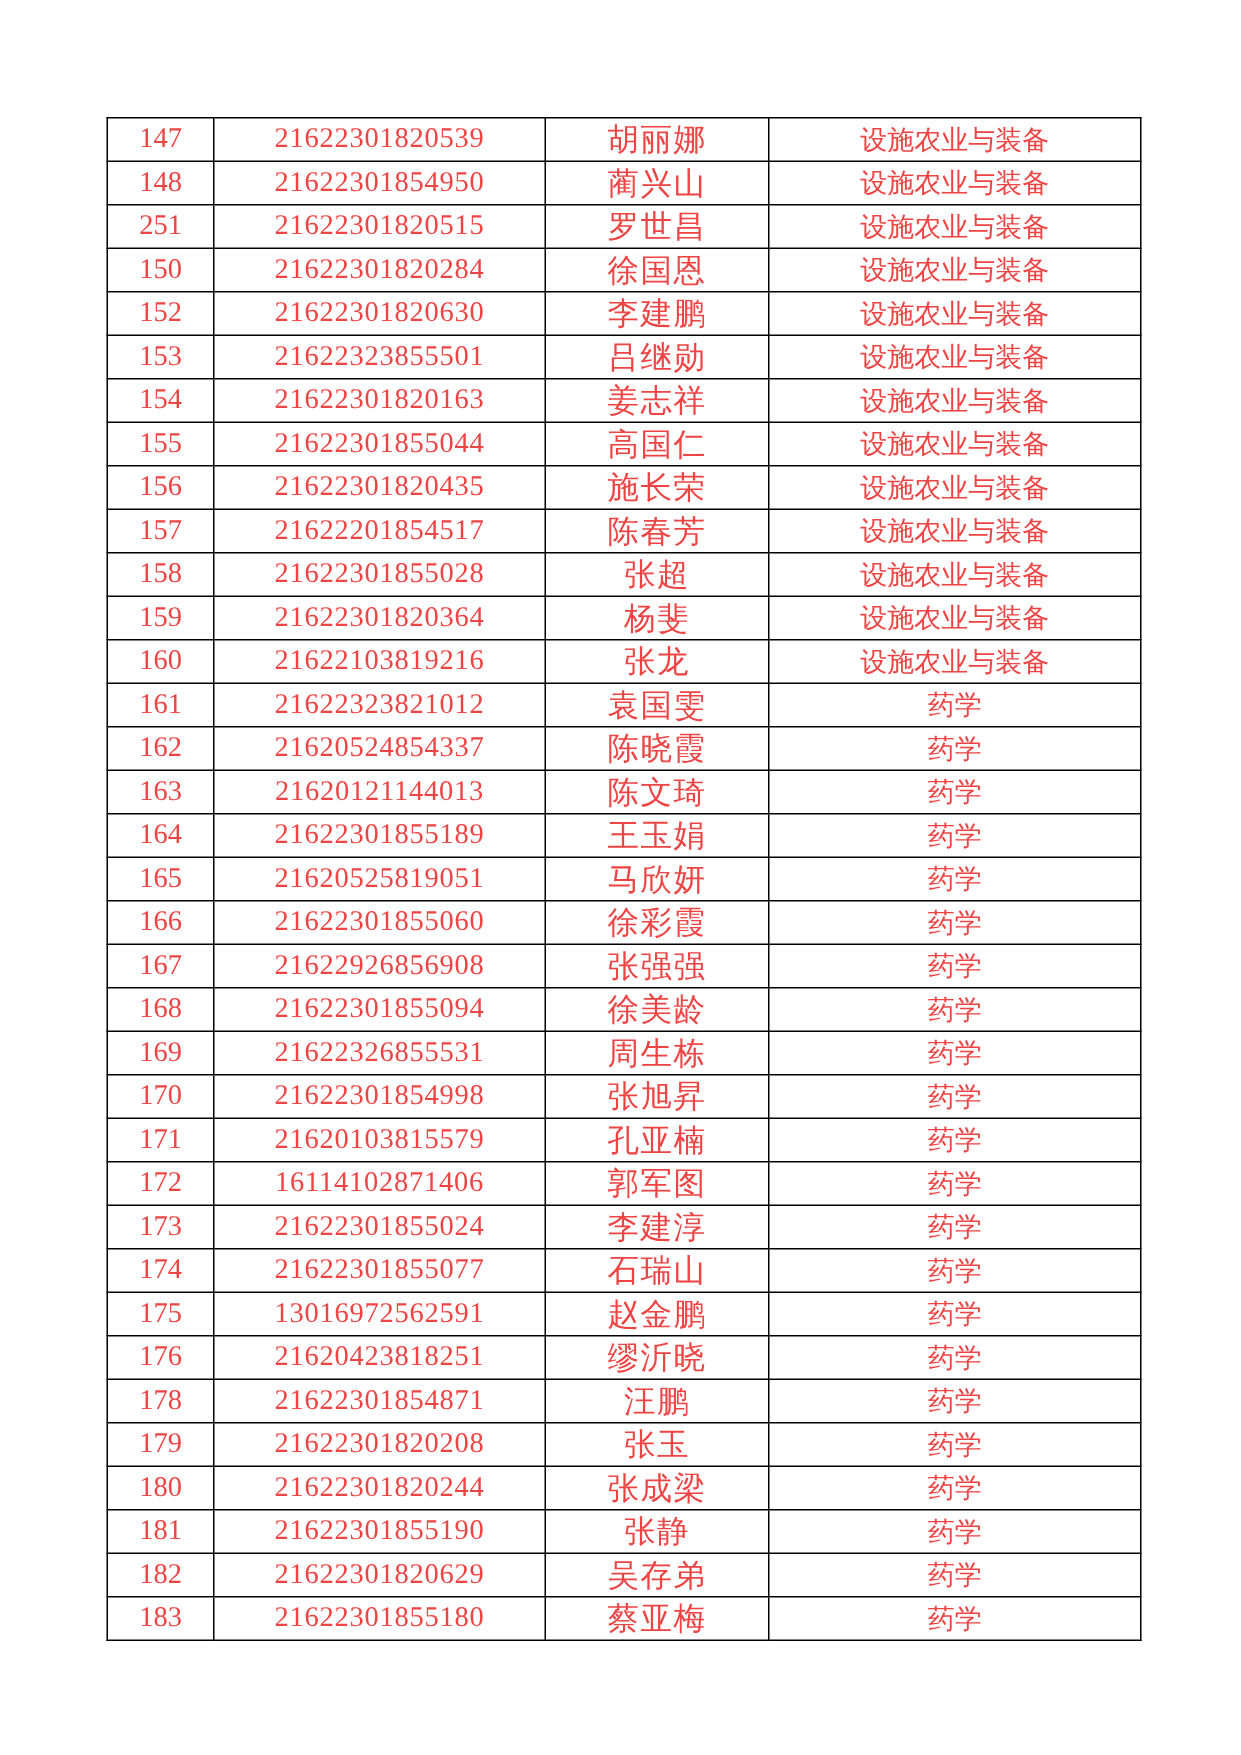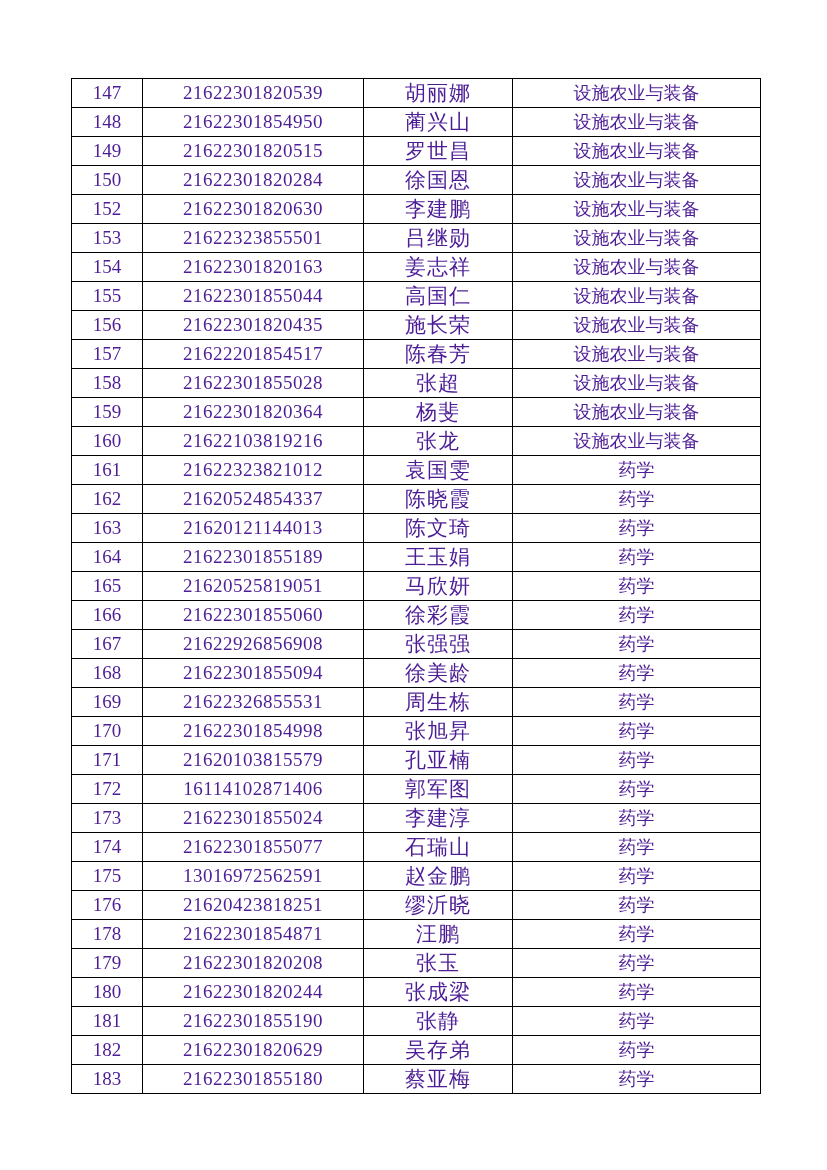--- a/index.html
+++ b/index.html
@@ -7,21 +7,21 @@
     padding: 0;
     background: #ffffff;
   }
   .sheet {
     position: relative;
     width: 827px;
     height: 1170px;
     background: #ffffff;
     overflow: hidden;
     font-family: "Liberation Serif", "DejaVu Serif", serif;
-    color: #4c1d95;
+    color: #ef4444;
   }
   table.roster {
     position: absolute;
     left: 71px;
     top: 78px;
     border-collapse: collapse;
     table-layout: fixed;
     width: 685px;
   }
   table.roster td {
@@ -50,21 +50,21 @@
           <td class="col-name">胡丽娜</td>
           <td class="col-major">设施农业与装备</td>
         </tr>
         <tr>
           <td class="col-no">148</td>
           <td class="col-id">21622301854950</td>
           <td class="col-name">蔺兴山</td>
           <td class="col-major">设施农业与装备</td>
         </tr>
         <tr>
-          <td class="col-no">149</td>
+          <td class="col-no">251</td>
           <td class="col-id">21622301820515</td>
           <td class="col-name">罗世昌</td>
           <td class="col-major">设施农业与装备</td>
         </tr>
         <tr>
           <td class="col-no">150</td>
           <td class="col-id">21622301820284</td>
           <td class="col-name">徐国恩</td>
           <td class="col-major">设施农业与装备</td>
         </tr>

